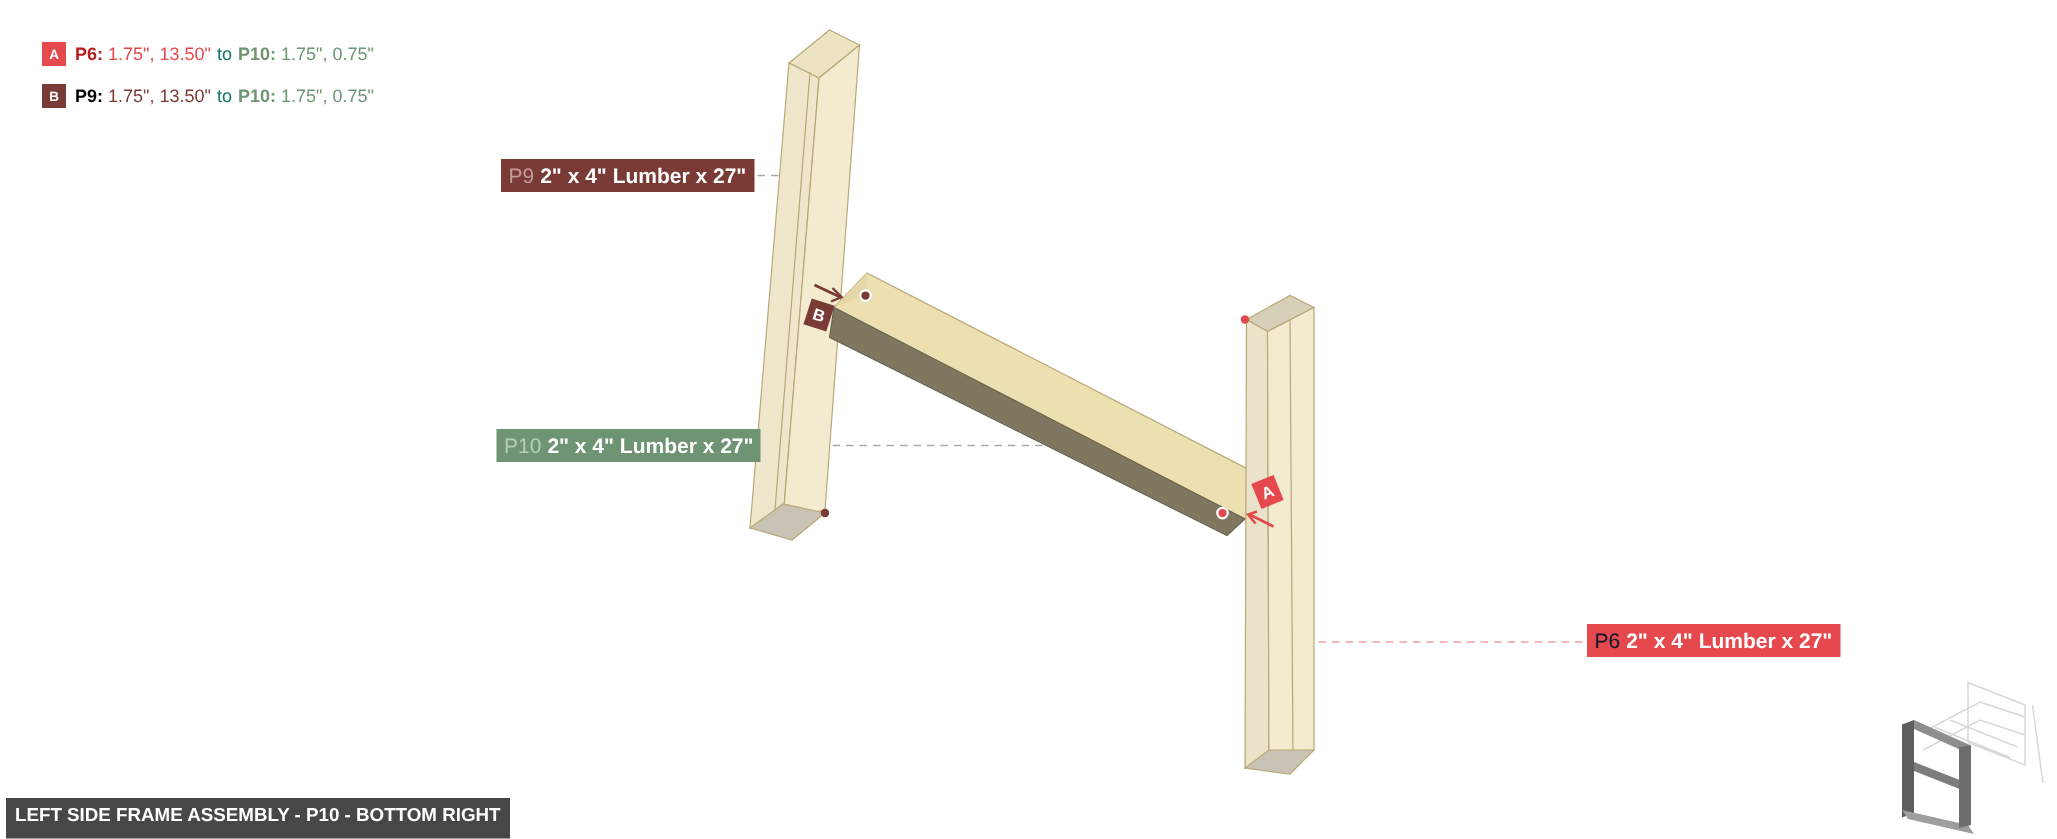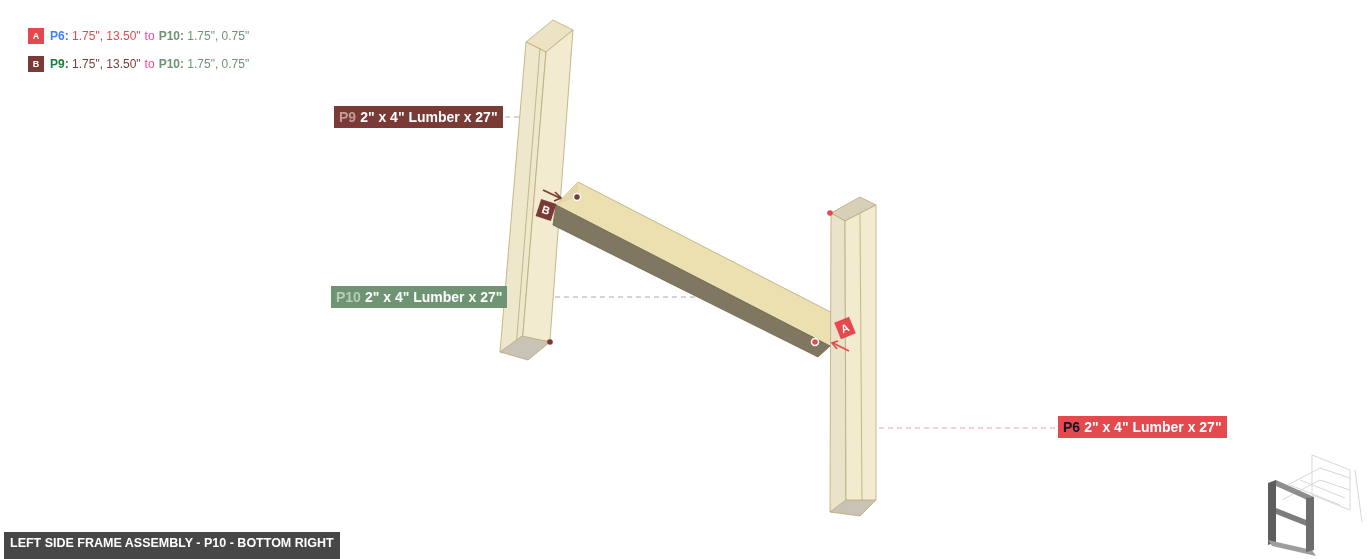--- a/index.html
+++ b/index.html
@@ -8,49 +8,49 @@
     background:#ffffff; font-family:"Liberation Sans", sans-serif;
   }
   .legend { position:absolute; left:28px; top:16px; }
   .legend-title { font-size:13px; color:#a9a9a9; margin:2px 0 0 0; }
   .legend-note { font-size:12px; color:#a9a9a9; margin-top:10px; margin-left:3px; display:flex; align-items:center; gap:4px; }
   .legend-note .dot { width:8px; height:8px; border-radius:50%; background:#9e9e9e; display:inline-block; }
   .legend-row { display:flex; align-items:center; font-size:12px; margin-top:12px; height:16px; }
   .legend-row + .legend-row { margin-top:12px; }
   .badge { width:16px; height:16px; color:#fff; font-size:9px; font-weight:bold; display:flex; align-items:center; justify-content:center; margin-right:6px; }
   .b { font-weight:bold; }
-  .sep { color:#ec4899; margin:0 4px; }
+  .sep { color:#0f766e; margin:0 4px; }
 
   .tag {
     position:absolute; height:22px; line-height:22px; padding:0 5px;
     color:#fff; font-weight:bold; font-size:14px; white-space:nowrap;
   }
-  .tag .pid { font-weight:bold; margin-right:4px;margin-top:30px; }
+  .tag .pid { font-weight:normal; margin-right:4px;margin-top:30px; }
 
   .footer {
     position:absolute; left:4px; top:532px; height:35px; line-height:22px;
     background:#474747; color:#fff; font-weight:bold; font-size:12.5px; padding:0 6px;
   }
   svg.scene { position:absolute; left:0; top:0; }
 </style>
 </head>
 <body>
 
 <div class="legend">
   <div class="legend-row">
     <span class="badge" style="background:#e5484d">A</span>
-    <span class="b" style="color:#3b82f6">P6:</span>&nbsp;
+    <span class="b" style="color:#b91c1c">P6:</span>&nbsp;
     <span style="color:#e5484d">1.75", 13.50"</span>
     <span class="sep">to</span>
     <span class="b" style="color:#6e9473">P10:</span>&nbsp;
     <span style="color:#6e9473">1.75", 0.75"</span>
   </div>
   <div class="legend-row">
     <span class="badge" style="background:#7a3b36">B</span>
-    <span class="b" style="color:#15803d">P9:</span>&nbsp;
+    <span class="b" style="color:#000000">P9:</span>&nbsp;
     <span style="color:#7a3b36">1.75", 13.50"</span>
     <span class="sep">to</span>
     <span class="b" style="color:#6e9473">P10:</span>&nbsp;
     <span style="color:#6e9473">1.75", 0.75"</span>
   </div>
 </div>
 
 <svg class="scene" width="1371" height="559" viewBox="0 0 1371 559">
 
   <line x1="505" y1="117" x2="552" y2="117" stroke="#aaa" stroke-width="1" stroke-dasharray="5,4"></line>

